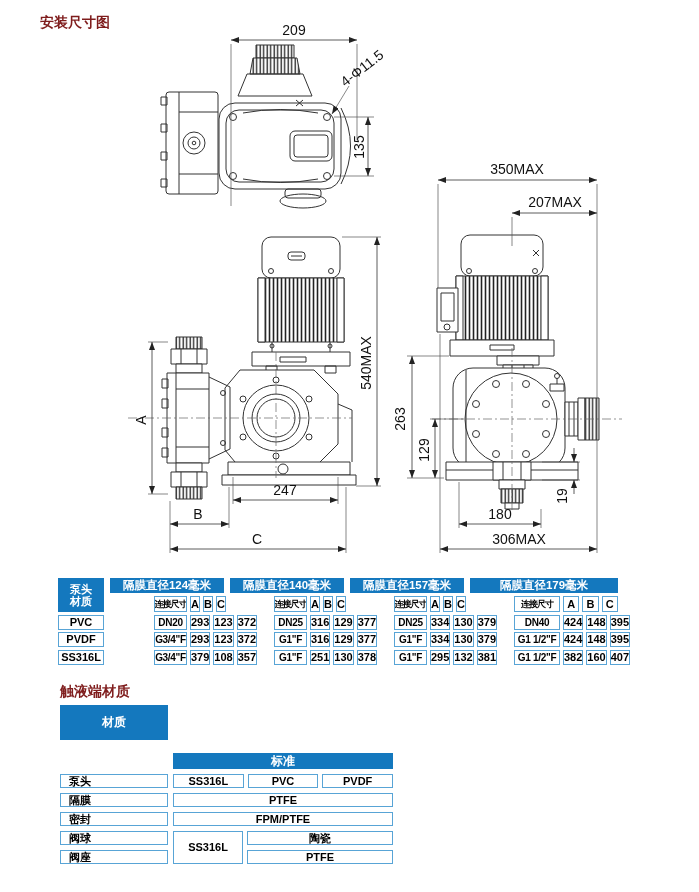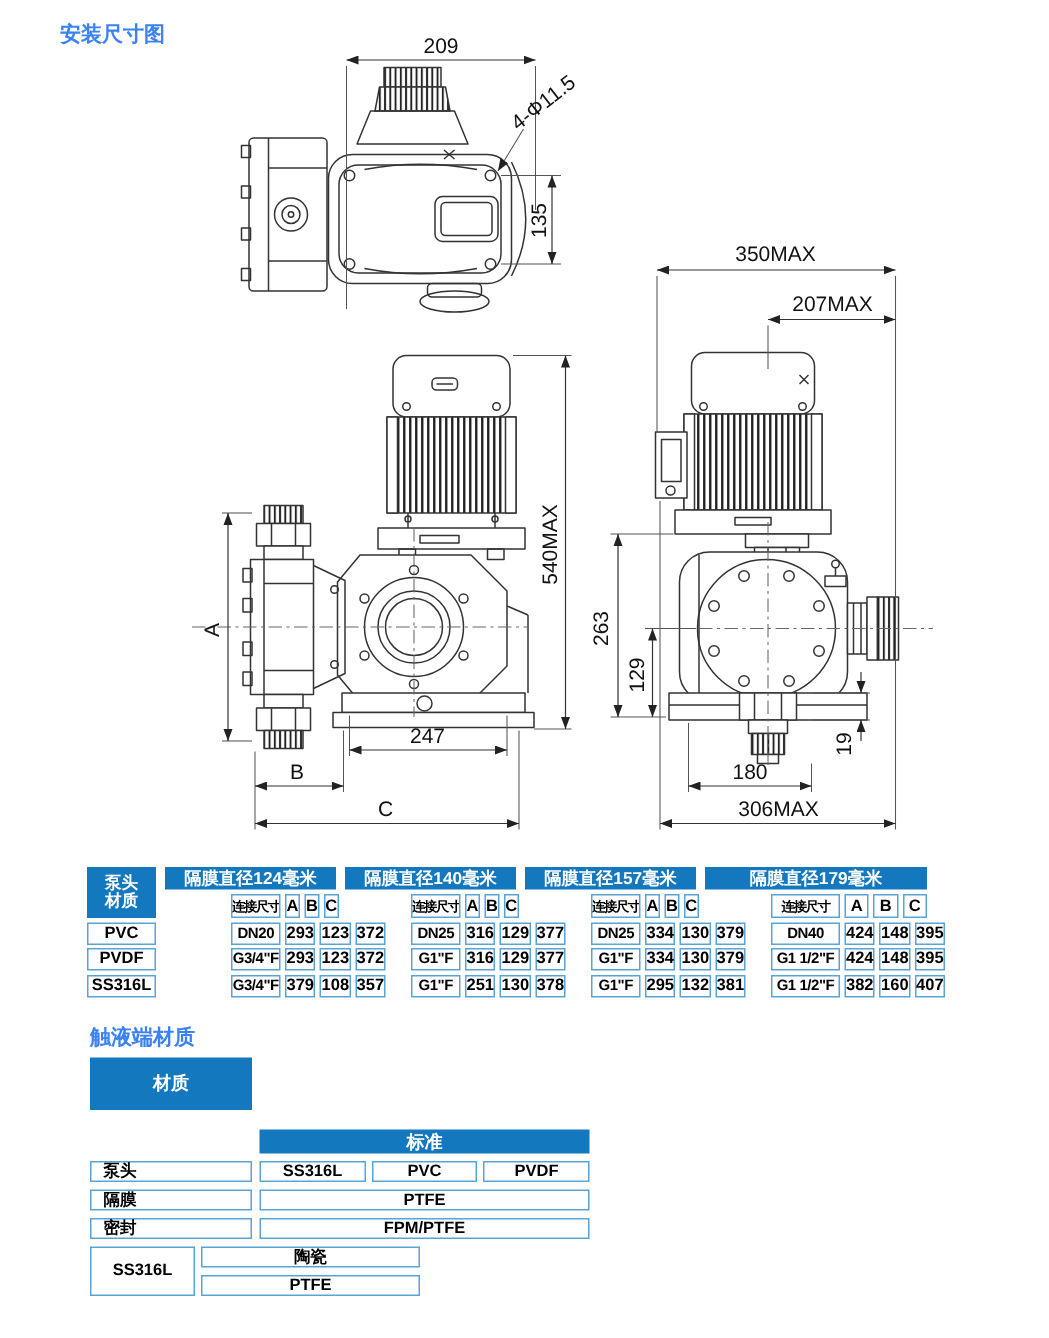--- a/index.html
+++ b/index.html
@@ -1,18 +1,18 @@
 <!DOCTYPE html>
 <html><head>
 <meta charset="utf-8">
 <style>
   html,body{margin:0;padding:0;}
   body{width:699px;height:892px;background:#fff;position:relative;overflow:hidden;
        font-family:"Liberation Sans",sans-serif;}
-  .sec-title{position:absolute;color:#3b82f6;font-weight:bold;font-size:14px;}
+  .sec-title{position:absolute;color:#7f1d1d;font-weight:bold;font-size:14px;}
   
   .hdr{background:#1478be;color:#fff;font-weight:bold;display:flex;align-items:center;justify-content:center;}
   .cellbox{background:#fff;border:1.5px solid #58a4d6;box-sizing:border-box;display:flex;
            align-items:center;justify-content:center;font-weight:bold;font-size:11px;color:#000;line-height:1;}
   
   .t1{position:absolute;left:58px;top:578px;display:flex;gap:6px;}
   .t1 .left{width:46px;flex:none;display:flex;flex-direction:column;}
   .corner{height:34px;flex-direction:column;font-size:11px;line-height:12px;}
   .mat{height:15px;}
   .g{width:114px;flex:none;display:flex;flex-direction:column;}
@@ -442,20 +442,24 @@
   </div>
   <div class="t2-row">
     <div class="cellbox lbl">隔膜</div>
     <div class="cellbox vfull">PTFE</div>
   </div>
   <div class="t2-row">
     <div class="cellbox lbl">密封</div>
     <div class="cellbox vfull">FPM/PTFE</div>
   </div>
   <div class="t2-row">
+    <div class="labels2">
+      <div class="cellbox lbl">阀球</div>
+      <div class="cellbox lbl mt5">阀座</div>
+    </div>
     <div class="t2-vals">
       <div class="cellbox tallcell">SS316L</div>
       <div class="rcol">
         <div class="cellbox v2">陶瓷</div>
         <div class="cellbox v2 mt5">PTFE</div>
       </div>
     </div>
   </div>
 </div>
 

